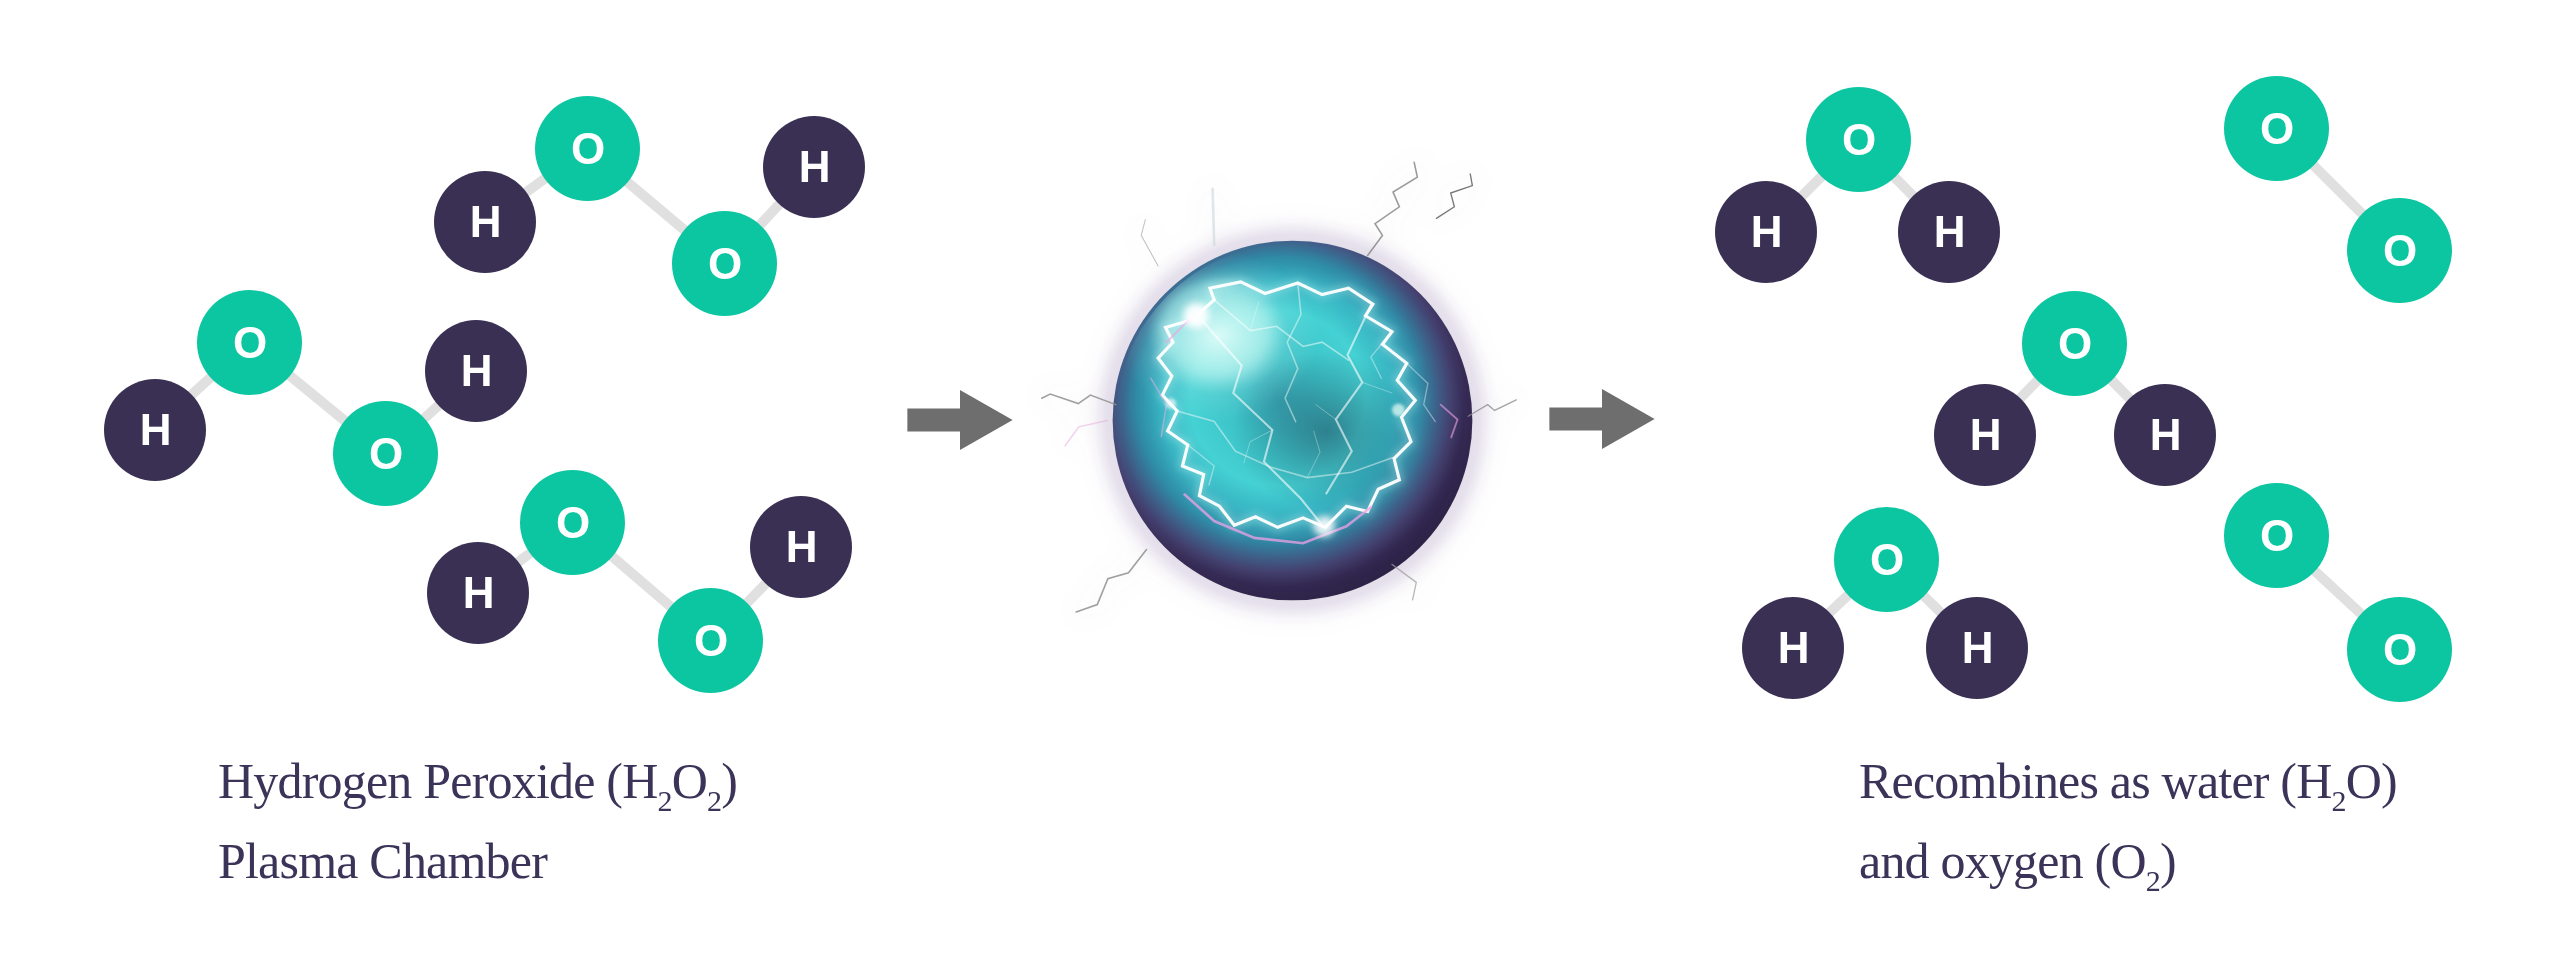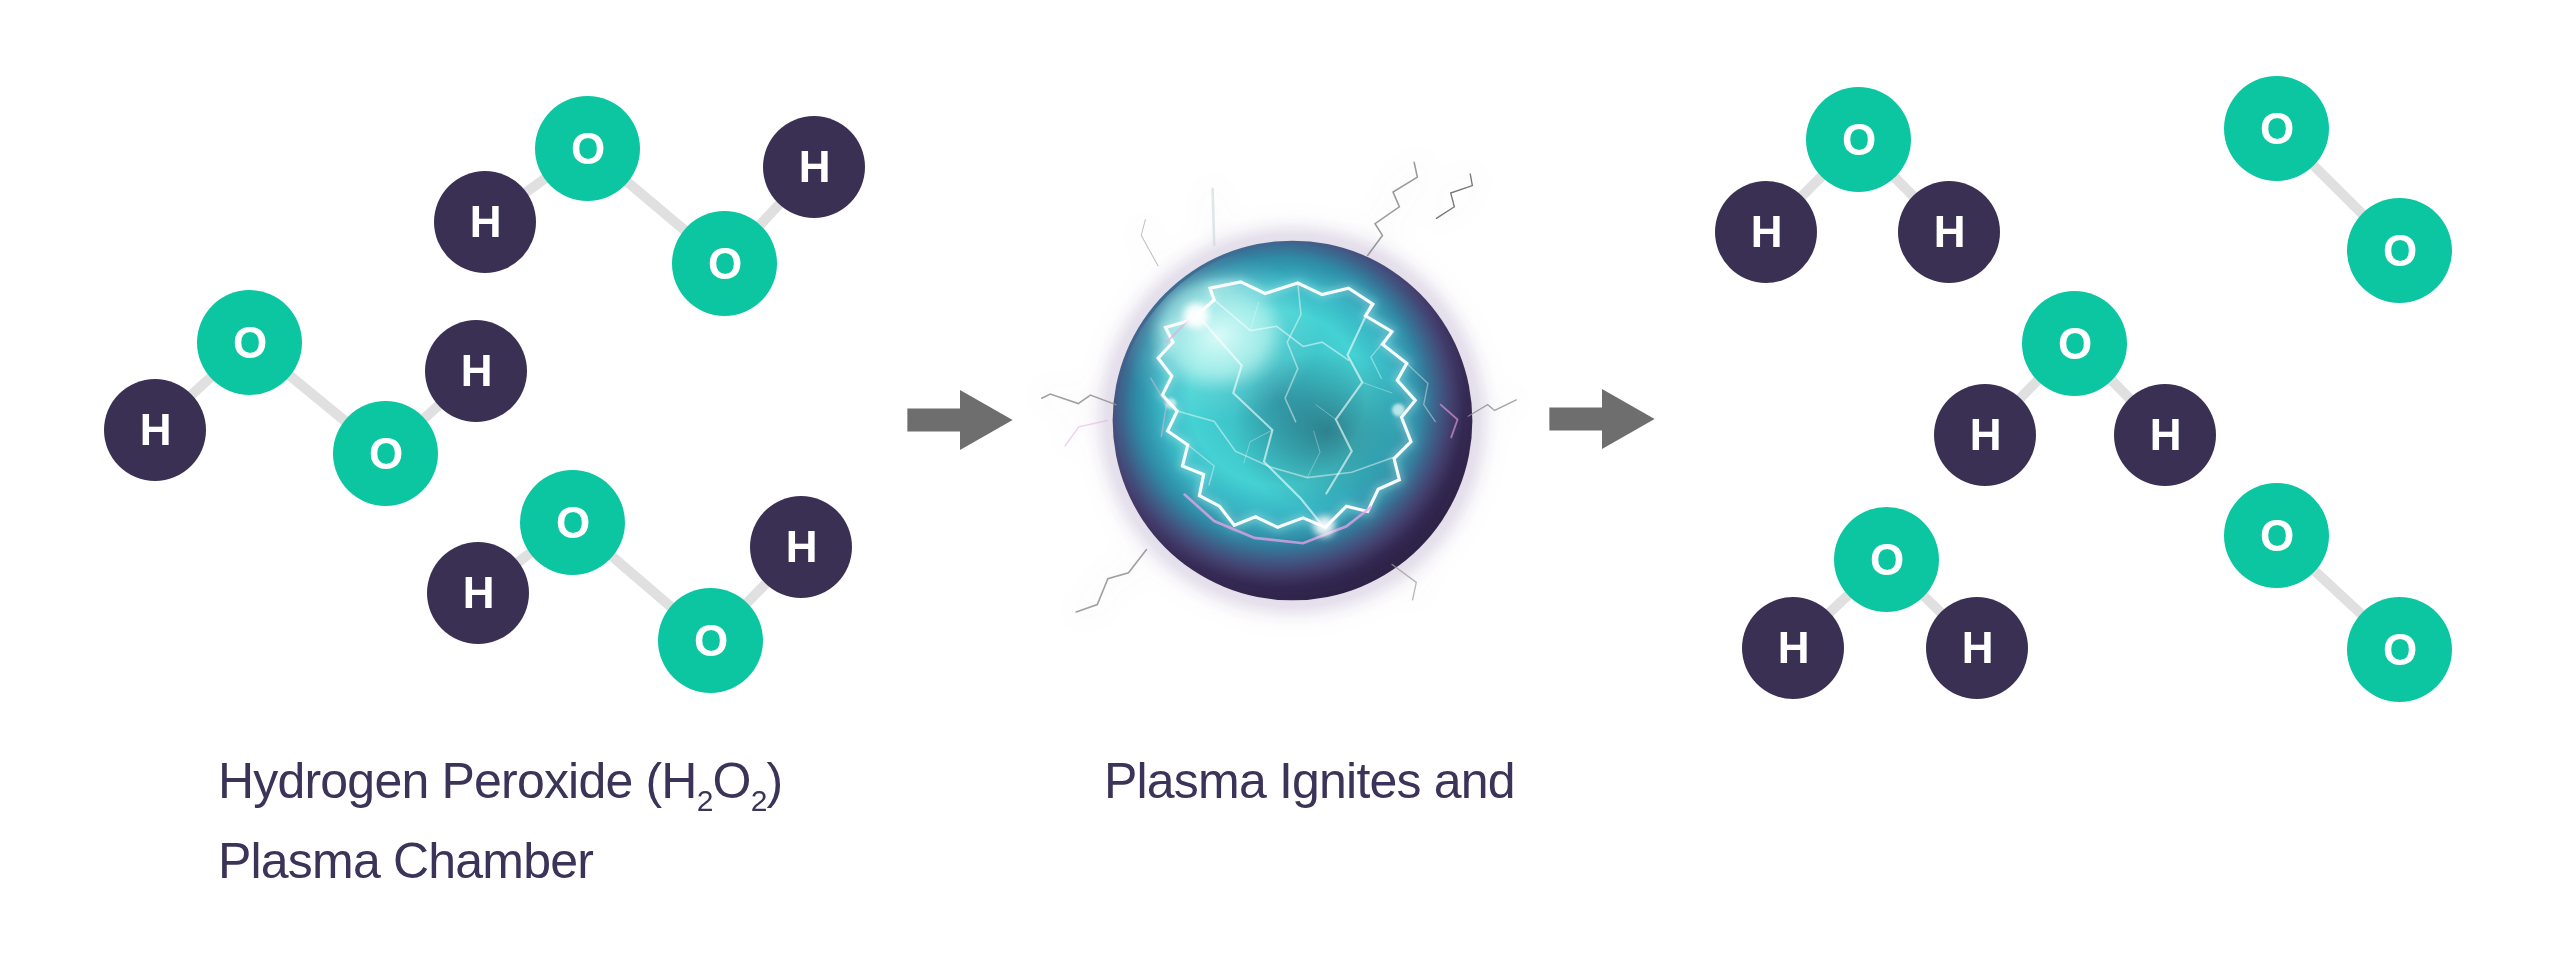--- a/index.html
+++ b/index.html
@@ -35,20 +35,21 @@
     letter-spacing: -1.1px;
   }
   .arrow-icon { position: absolute; z-index: 3; }
   .caption {
     position: absolute;
     font-size: 50px;
     line-height: 60px;
     letter-spacing: -0.8px;
     white-space: nowrap;
     z-index: 4;
+    font-family: Liberation Serif, serif;
   }
   .caption .sub {
     font-size: 0.6em;
     vertical-align: -0.42em;
   }
   #plasma-svg {
     position: absolute;
     left: 1028px;
     top: 156px;
     width: 529px;
@@ -223,17 +224,20 @@
       <svg class="arrow-icon" viewBox="0 0 200 114" style="left: 1549px; top: 389px; width: 106px; height: 60px;">
     <polygon points="0,35 100,35 100,0 200,57 100,114 100,79 0,79" fill="#6e6e6e"></polygon>
   </svg>
     </div>
   <div id="captions-layer" class="layer">
       <div class="caption" style="left: 218px; top: 751px; color: rgb(60, 51, 88);">
         <div class="cap-line"><span>Hydrogen Peroxide (H</span><span class="sub">2</span><span>O</span><span class="sub">2</span><span>)</span></div>
         <div class="cap-line"><span>Plasma Chamber</span></div>
       </div>
       <div class="caption" style="left: 1104px; top: 751px; color: rgb(60, 51, 88);">
-        <div class="cap-line"><span>Plasma Ignites and</span></div>
+      </div>
+      <div class="caption" style="left: 1859px; top: 751px; color: rgb(60, 51, 88);">
+        <div class="cap-line"><span>Recombines as water (H</span><span class="sub">2</span><span>O)</span></div>
+        <div class="cap-line"><span>and oxygen (O</span><span class="sub">2</span><span>)</span></div>
       </div>
     </div>
 </div>
 
 
 </body></html>

